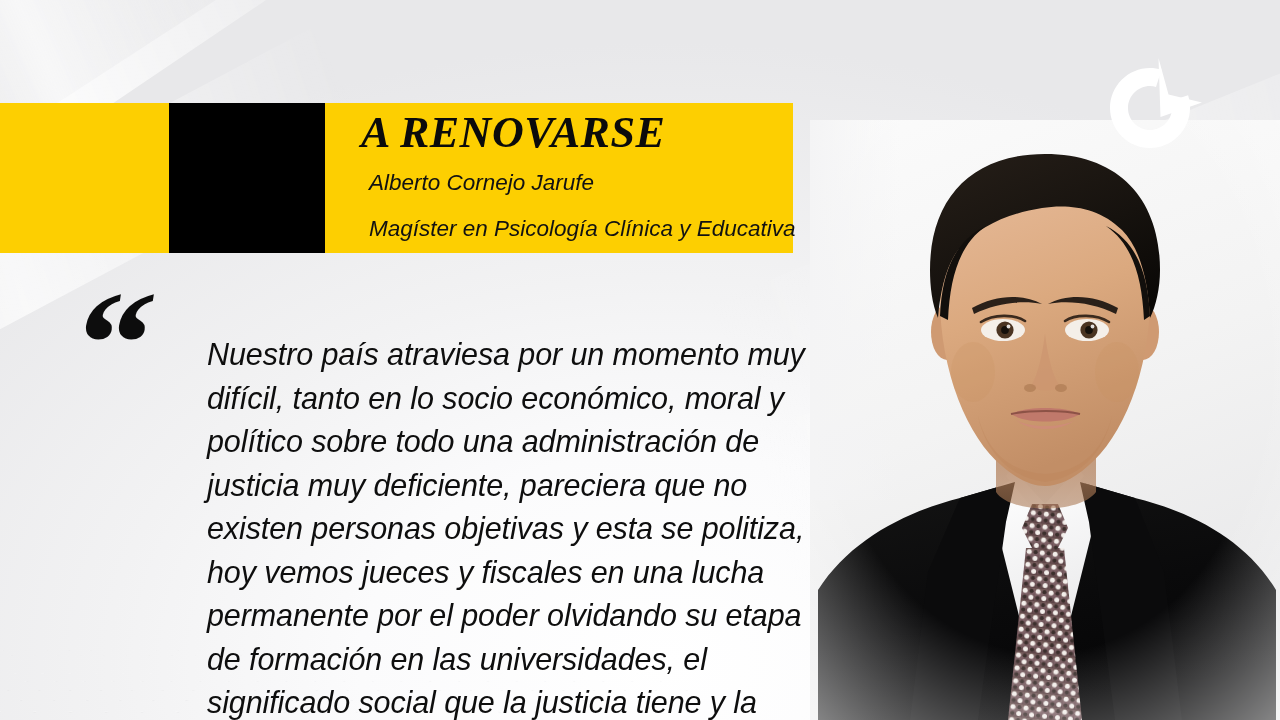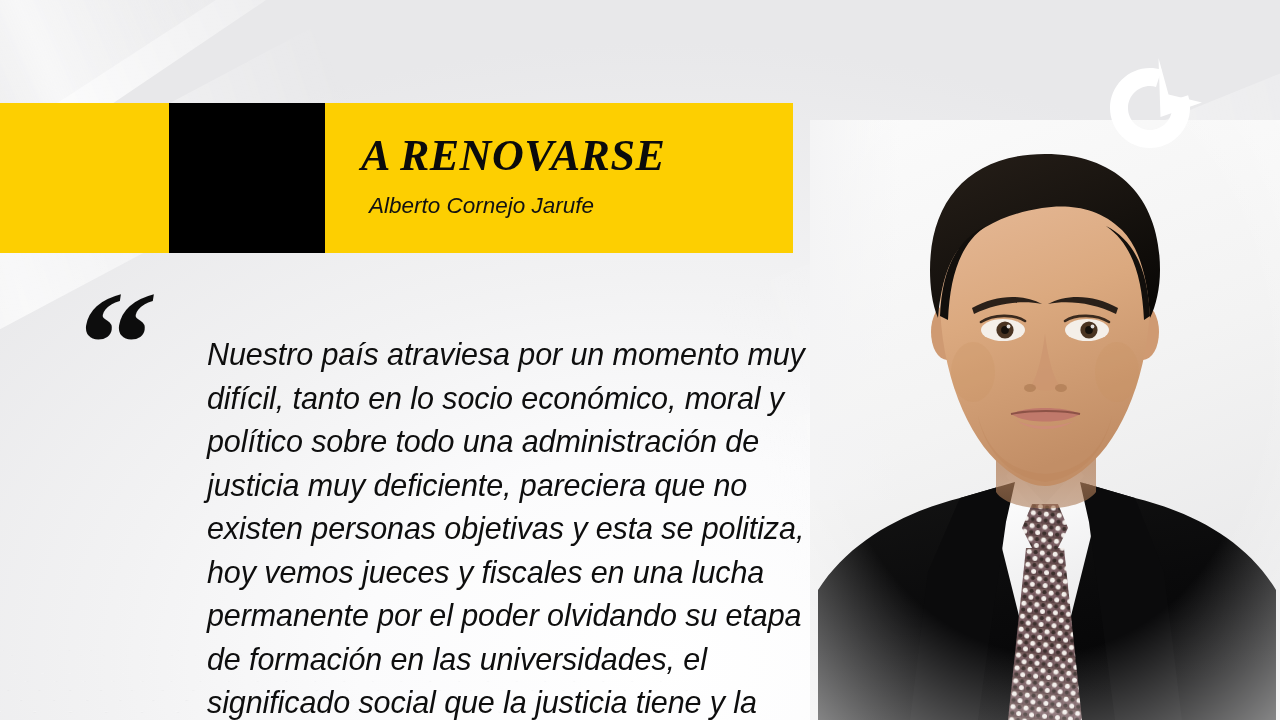--- a/index.html
+++ b/index.html
@@ -292,20 +292,21 @@
       <path d="M62.5 6 L72.5 42.5 L106 50.5 L64.5 65 Z" fill="#ffffff"></path>
     </svg>
   </div>
 
   <div class="banner">
     <div class="banner-pad"></div>
     <div class="banner-black"></div>
     <div class="banner-text">
       <div class="banner-title">A RENOVARSE</div>
       <div class="banner-sub">Alberto Cornejo Jarufe</div>
+      <div class="banner-sub">Magíster en Psicología Clínica y Educativa</div>
     </div>
   </div>
 
   <div class="quote-mark">“</div>
   <div class="quote-body">
     <span>Nuestro país atraviesa por un momento muy difícil, tanto en lo socio económico, moral y político sobre todo una administración de justicia muy deficiente, pareciera que no existen personas objetivas y esta se politiza, hoy vemos jueces y fiscales en una lucha permanente por el poder olvidando su etapa de formación en las universidades, el significado social que la justicia tiene y la satisfacción de las personas “.</span>
   </div>
 
 </div>
 

